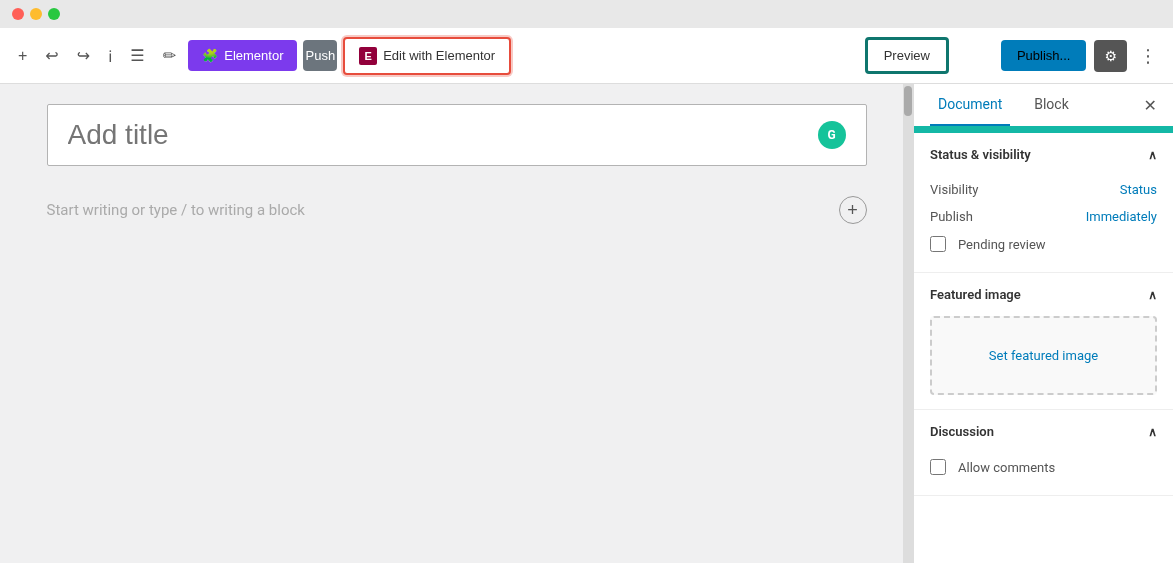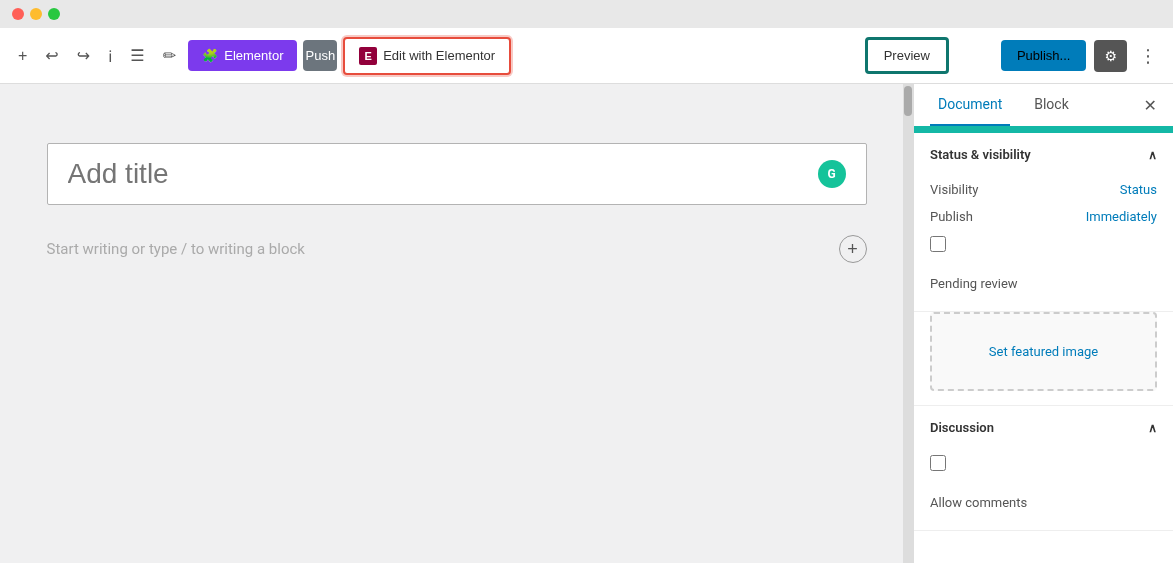--- a/index.html
+++ b/index.html
@@ -170,21 +170,20 @@
 
     .title-block {
       background: #fff;
       border: 1px solid #b3b3b3;
       border-radius: 2px;
       padding: 14px 20px;
       margin-bottom: 20px;
       position: relative;
       display: flex;
       align-items: center;
-      margin-top: 39px;
     }
     .title-input {
       width: 100%;
       border: none;
       outline: none;
       font-size: 28px;
       color: #999;
       background: transparent;
       font-weight: 300;
     }
@@ -289,26 +288,25 @@
       color: #555;
     }
     .sidebar-link {
       color: #007cba;
       text-decoration: none;
       font-size: 13px;
     }
 
     .checkbox-row {
       display: flex;
-      align-items: flex-start;
-      gap: 24px;
+      align-items: flex-end;
+      gap: 12px;
       padding: 6px 0;
       font-size: 13px;
       color: #555;
-      flex-direction: column;
     }
     .checkbox-row input[type="checkbox"] {
       width: 16px;
       height: 16px;
     }
 
     
     .featured-image-box {
       border: 2px dashed #ccc;
       border-radius: 4px;
@@ -418,20 +416,24 @@
           <a href="#" class="sidebar-link">Immediately</a>
         </div>
         <div class="checkbox-row">
           <input type="checkbox" style="">
           <label>Pending review</label>
         </div>
       </div>
     </div>
 
     <div class="sidebar-section">
+      <div class="sidebar-section-header">
+        <span>Featured image</span>
+        <span class="chevron-up"></span>
+      </div>
       <div class="sidebar-section-content">
         <div class="featured-image-box">Set featured image</div>
       </div>
     </div>
 
     <div class="sidebar-section">
       <div class="sidebar-section-header">
         <span>Discussion</span>
         <span class="chevron-up"></span>
       </div>

